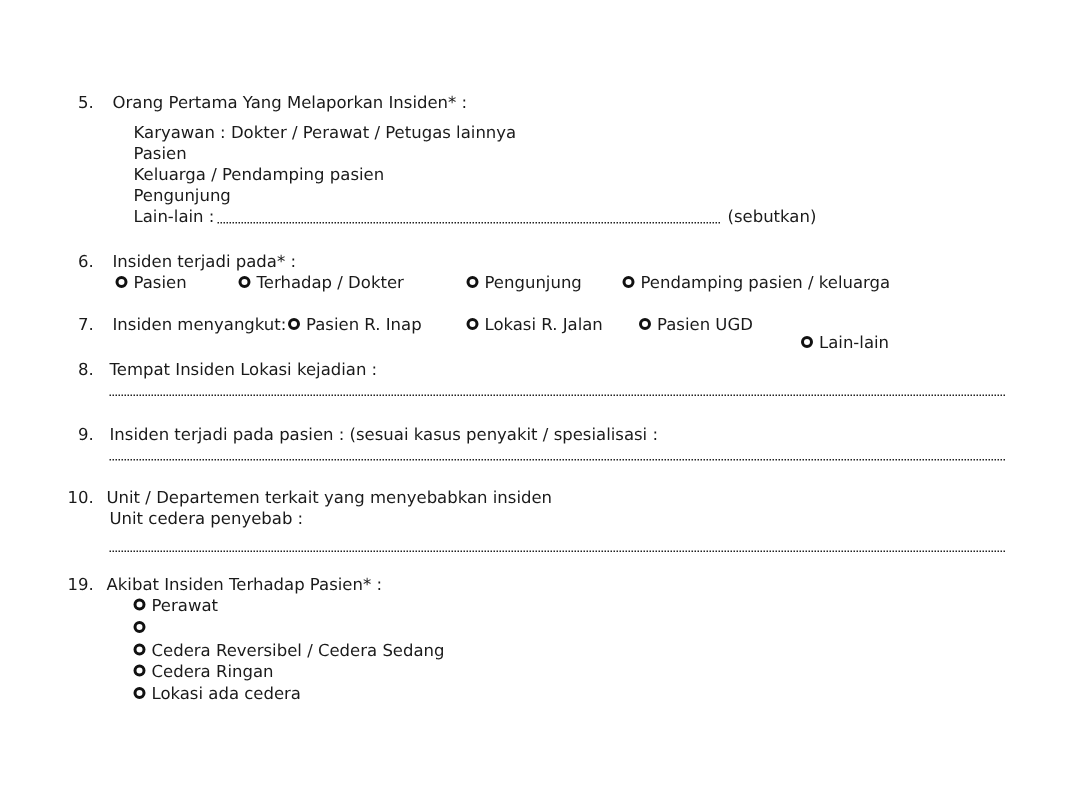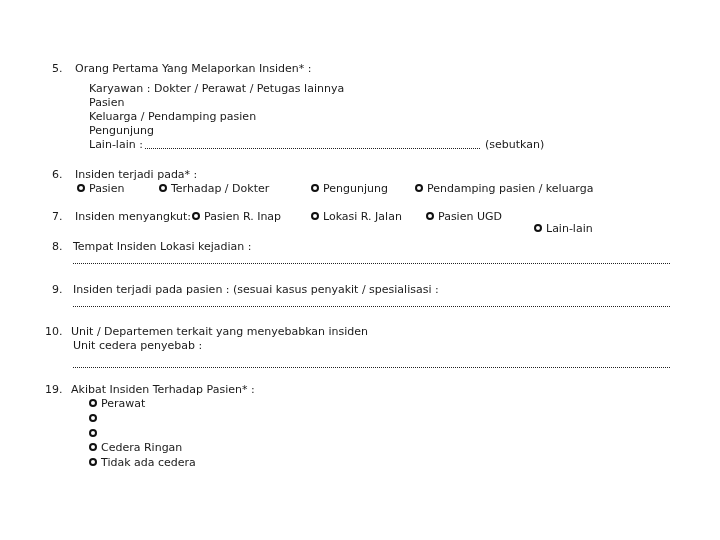--- a/index.html
+++ b/index.html
@@ -47,15 +47,15 @@
 
 <div class="abs" style="left:45px;top:325px">10.</div>
 <div class="abs" style="left:71px;top:325px">Unit / Departemen terkait yang menyebabkan insiden</div>
 <div class="abs" style="left:73px;top:339px">Unit cedera penyebab :</div>
 <div class="dots" style="left:73px;top:367px;width:597px"></div>
 
 <div class="abs" style="left:45px;top:383px">19.</div>
 <div class="abs" style="left:71px;top:383px">Akibat Insiden Terhadap Pasien* :</div>
 <div class="abs" style="left:89px;top:397px"><span class="bullet"></span><span>Perawat</span></div>
 <div class="abs" style="left:89px;top:412px"><span class="bullet"></span></div>
-<div class="abs" style="left:89px;top:427px"><span class="bullet"></span></div>
+<div class="abs" style="left:89px;top:427px"><span class="bullet"></span><span>Cedera Reversibel / Cedera Sedang</span></div>
 <div class="abs" style="left:89px;top:441px"><span class="bullet"></span><span>Cedera Ringan</span></div>
-<div class="abs" style="left:89px;top:456px"><span class="bullet"></span><span>Tidak ada cedera</span></div>
+<div class="abs" style="left:89px;top:456px"><span class="bullet"></span><span>Lokasi ada cedera</span></div>
 
 </body></html>

